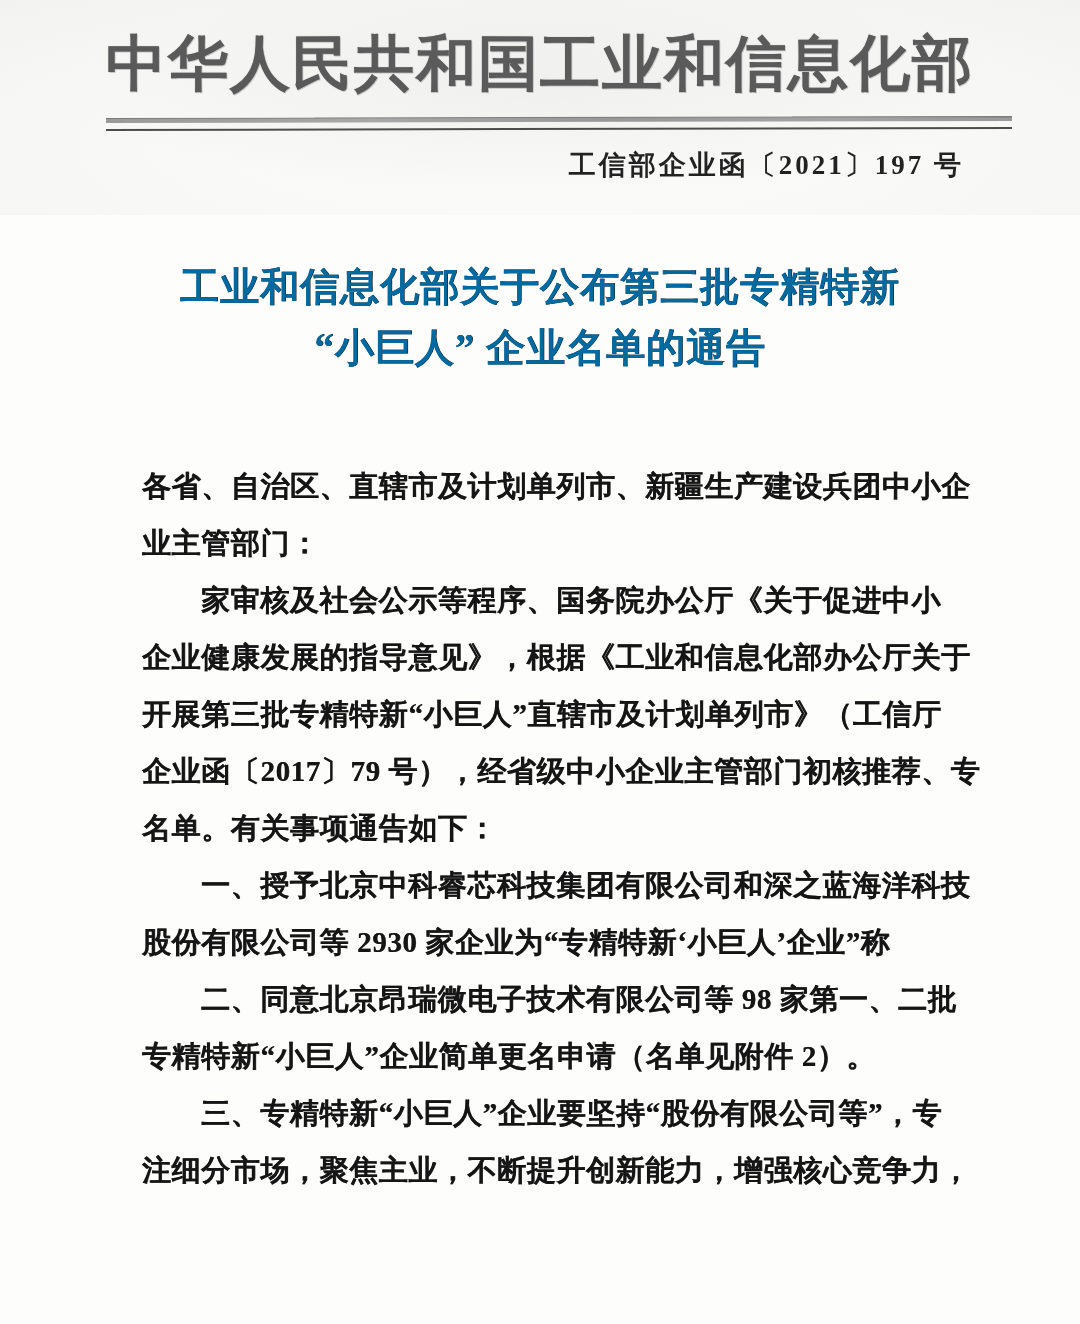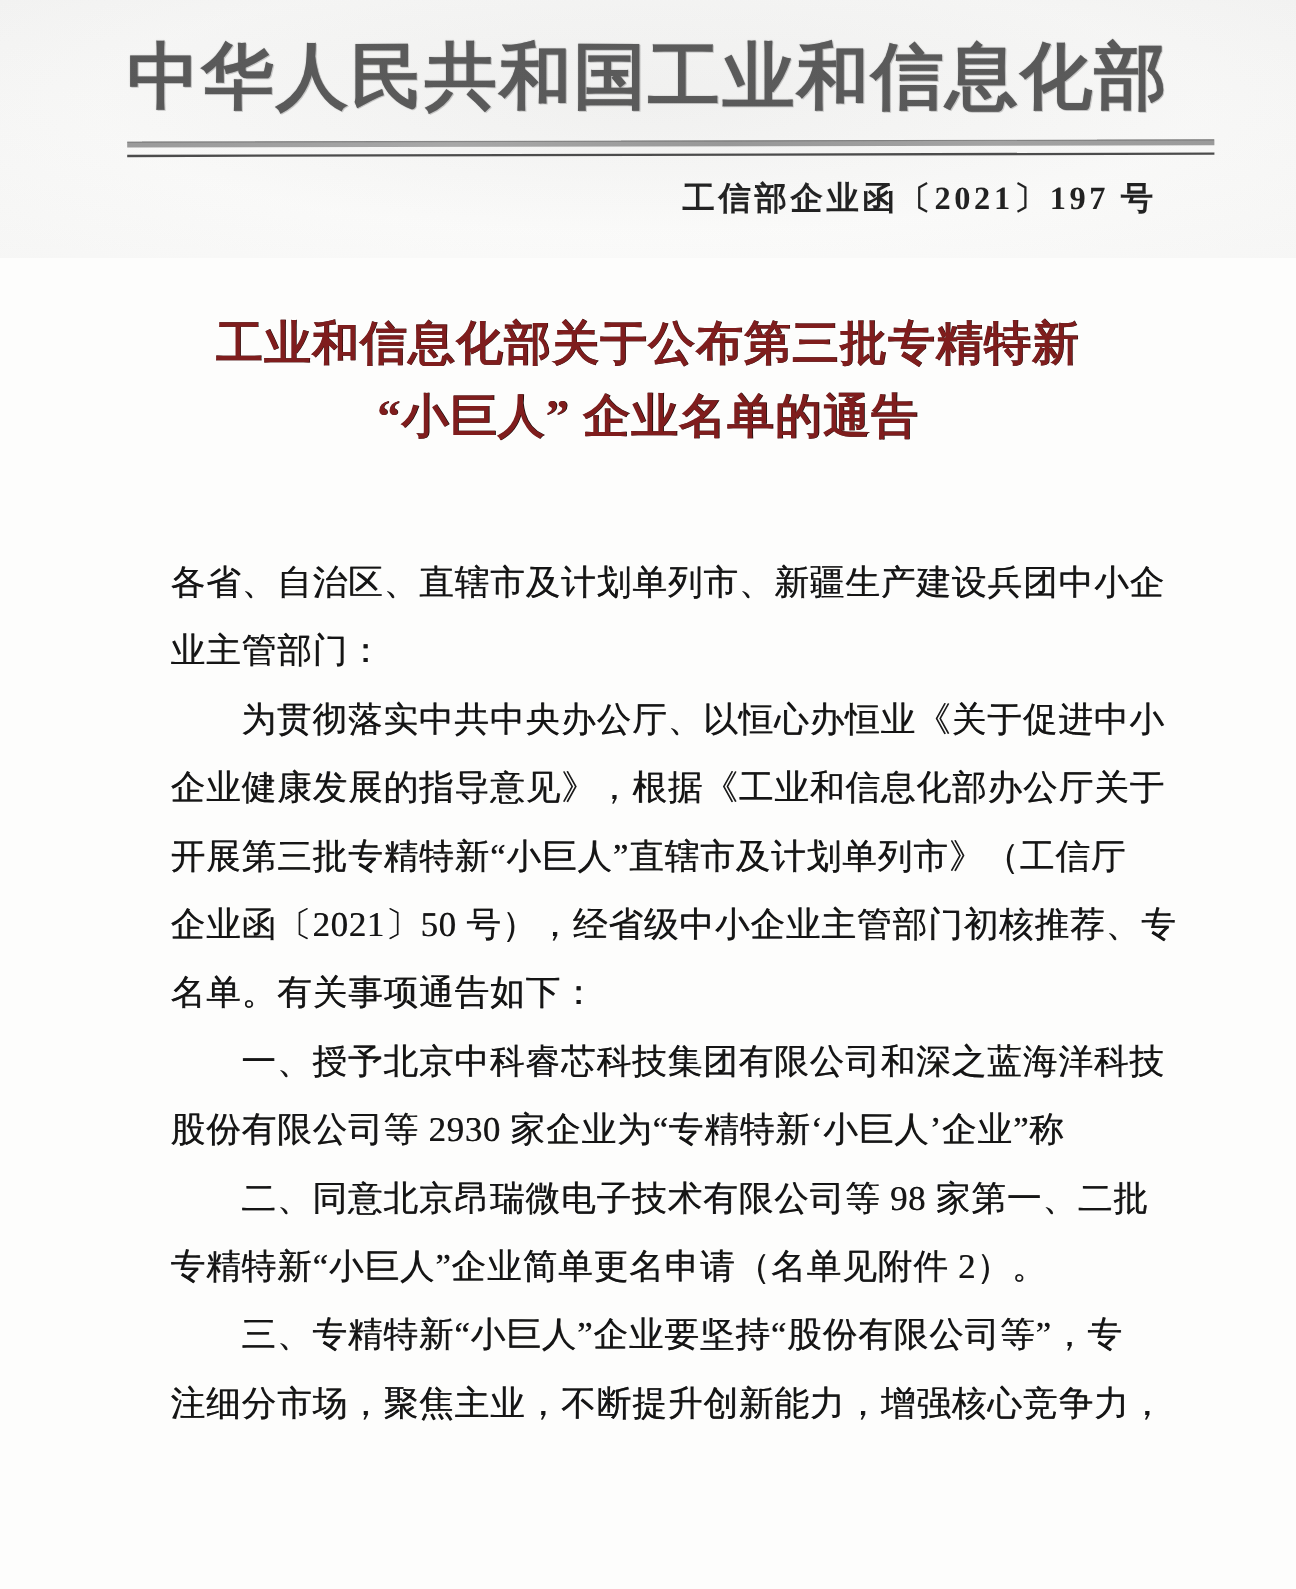--- a/index.html
+++ b/index.html
@@ -68,38 +68,38 @@
     font-weight: 600;
     letter-spacing: 3px;
     color: #1e1e1e;
     white-space: nowrap;
   }
 
   
   .notice-title {
     margin-top: 74px;
     text-align: center;
-    color: #7f1d1d;
+    color: #0369a1;
     font-weight: 700;
   }
   .notice-title .t-line {
     font-size: 39px;
     line-height: 61px;
     letter-spacing: 1px;
     white-space: nowrap;
     text-shadow: 0.5px 0 0 #0c0c0c;
   }
 
   
   .doc-body {
     width: 846px;
     margin: 80px 0 0 142px;
     color: #151515;
     font-size: 29px;
-    font-weight: 400;
+    font-weight: 700;
   }
   .doc-body .line {
     line-height: 57px;
     height: 57px;
     letter-spacing: 0.6px;
     white-space: nowrap;
     text-shadow: 0.4px 0 0 rgba(20,20,20,0.8);
   }
   .paragraph.indent .line.first {
     padding-left: 59px;
@@ -125,24 +125,24 @@
     <div class="t-line">工业和信息化部关于公布第三批专精特新</div>
     <div class="t-line">“小巨人” 企业名单的通告</div>
   </div>
 
   <div class="doc-body">
       <div class="paragraph">
         <div class="line first">各省、自治区、直辖市及计划单列市、新疆生产建设兵团中小企</div>
         <div class="line">业主管部门：</div>
       </div>
       <div class="paragraph indent">
-        <div class="line first">为贯彻落实中共中央办公厅、以恒心办恒业《关于促进中小</div>
+        <div class="line first">家审核及社会公示等程序、国务院办公厅《关于促进中小</div>
         <div class="line">企业健康发展的指导意见》，根据《工业和信息化部办公厅关于</div>
         <div class="line">开展第三批专精特新“小巨人”直辖市及计划单列市》（工信厅</div>
-        <div class="line">企业函〔2021〕50 号），经省级中小企业主管部门初核推荐、专</div>
+        <div class="line">企业函〔2017〕79 号），经省级中小企业主管部门初核推荐、专</div>
         <div class="line">名单。有关事项通告如下：</div>
       </div>
       <div class="paragraph indent">
         <div class="line first">一、授予北京中科睿芯科技集团有限公司和深之蓝海洋科技</div>
         <div class="line">股份有限公司等 2930 家企业为“专精特新‘小巨人’企业”称</div>
       </div>
       <div class="paragraph indent">
         <div class="line first">二、同意北京昂瑞微电子技术有限公司等 98 家第一、二批</div>
         <div class="line">专精特新“小巨人”企业简单更名申请（名单见附件 2）。</div>
       </div>

